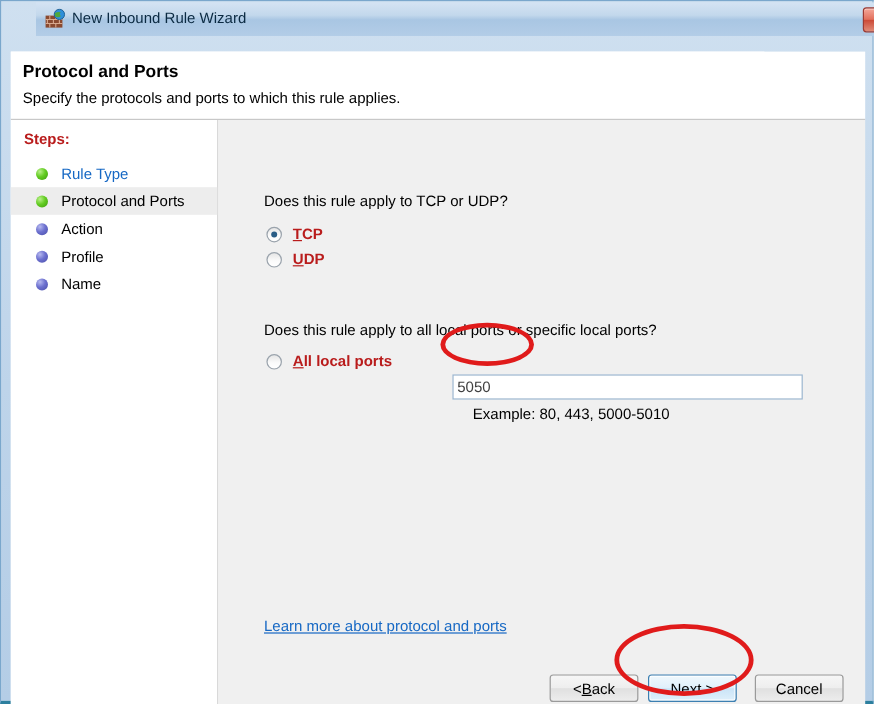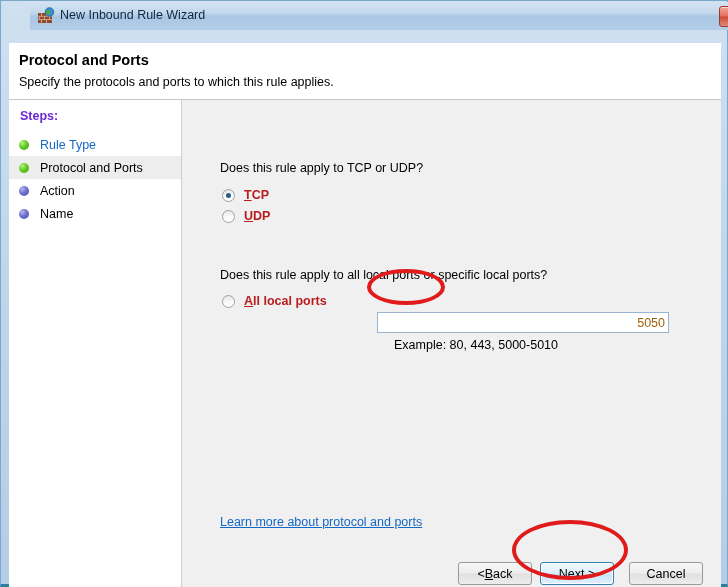--- a/index.html
+++ b/index.html
@@ -104,33 +104,33 @@
     height: 491px;
     background: #ffffff;
     border-right: 1px solid #d0d0d0;
     box-sizing: border-box;
   }
   #steps-label {
     position: absolute;
     left: 11px; top: 9px;
     font-size: 12.5px;
     font-weight: bold;
-    color: #6d28d9;
+    color: #b91c1c;
   }
   #steps-list {
     position: absolute;
     left: 0; top: 33px;
     width: 172px;
   }
   .step-row {
     position: relative;
     height: 23px;
     display: flex;
     align-items: center;
-    padding-left: 10px;
+    padding-left: 21px;
     box-sizing: border-box;
     cursor: pointer;
   }
   .step-row.current { background: #ededed; }
   .bullet {
     width: 10px; height: 10px;
     border-radius: 50%;
     margin-right: 11px;
     flex: 0 0 auto;
   }
@@ -201,24 +201,23 @@
 
   #ports-input {
     position: absolute;
     left: 195px; top: 212px;
     width: 292px; height: 21px;
     box-sizing: border-box;
     border: 1px solid #9ab4cd;
     background: #ffffff;
     font-family: "Liberation Sans", sans-serif;
     font-size: 12.5px;
-    color: #a16207;
+    color: #404040;
     padding: 0 3px;
     outline: none;
-    text-align: right;
   }
   #ports-example {
     position: absolute;
     left: 212px; top: 238px;
     font-size: 12.5px;
     color: #000;
     white-space: nowrap;
   }
 
   #learn-link {
@@ -333,20 +332,24 @@
         <div class="step-row current">
           <span class="bullet done"></span>
           <span class="step-label">Protocol and Ports</span>
         </div>
 
         <div class="step-row">
           <span class="bullet todo"></span>
           <span class="step-label">Action</span>
         </div>
 
+        <div class="step-row">
+          <span class="bullet todo"></span>
+          <span class="step-label">Profile</span>
+        </div>
 
         <div class="step-row">
           <span class="bullet todo"></span>
           <span class="step-label">Name</span>
         </div>
 
       </div>
     </div>
 
     <div id="content">

